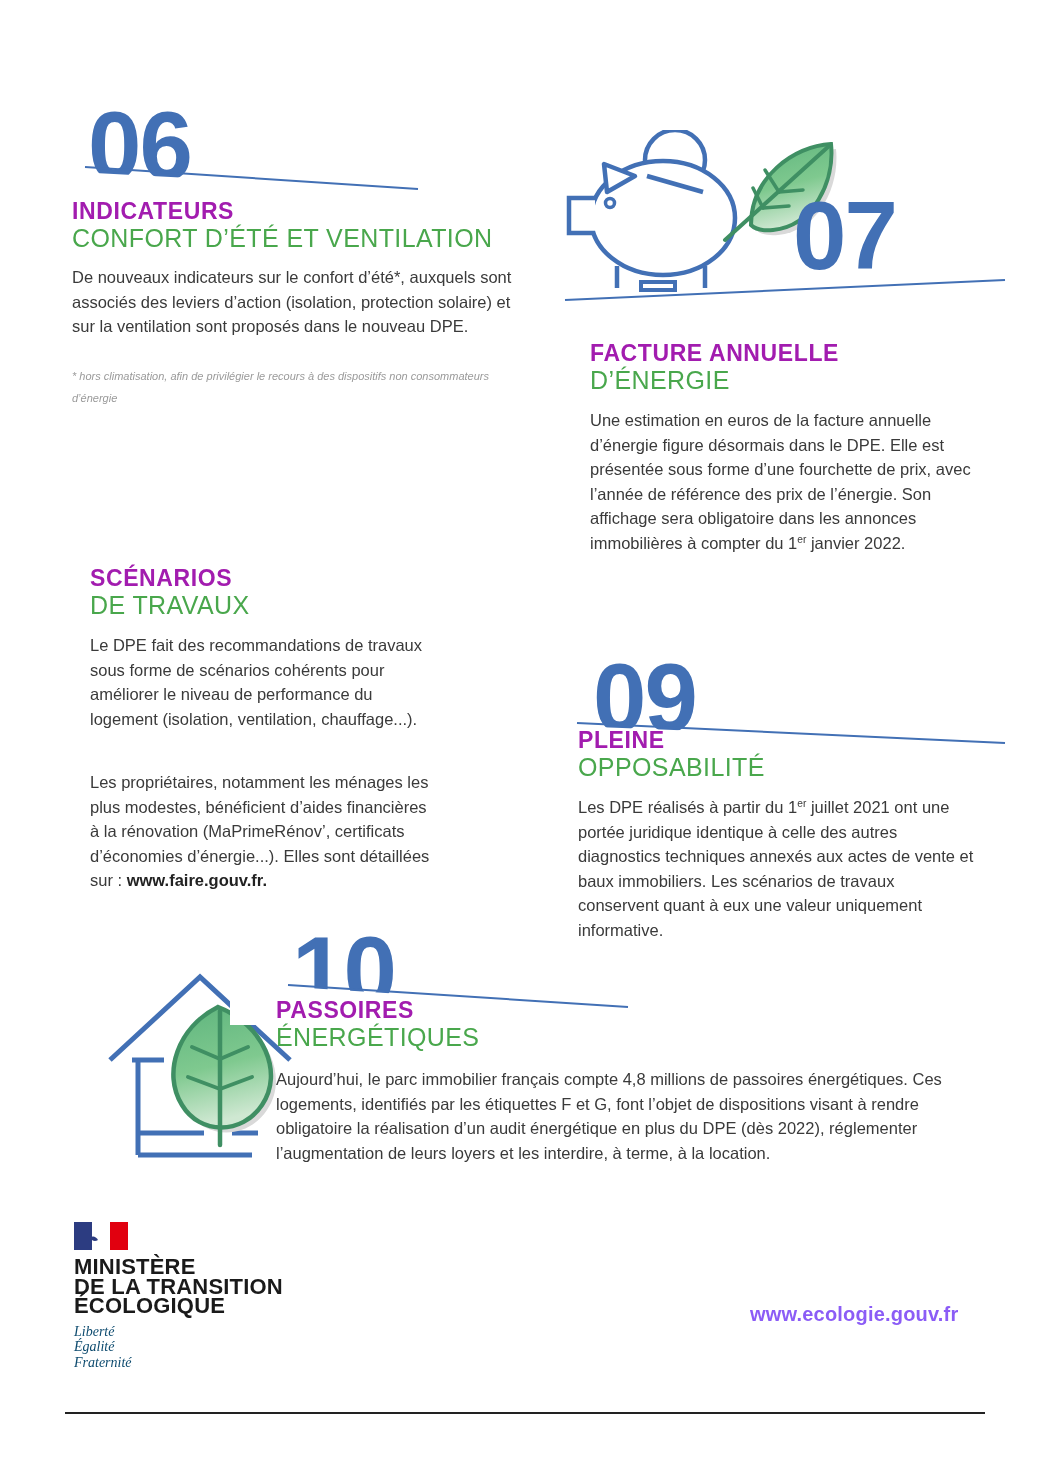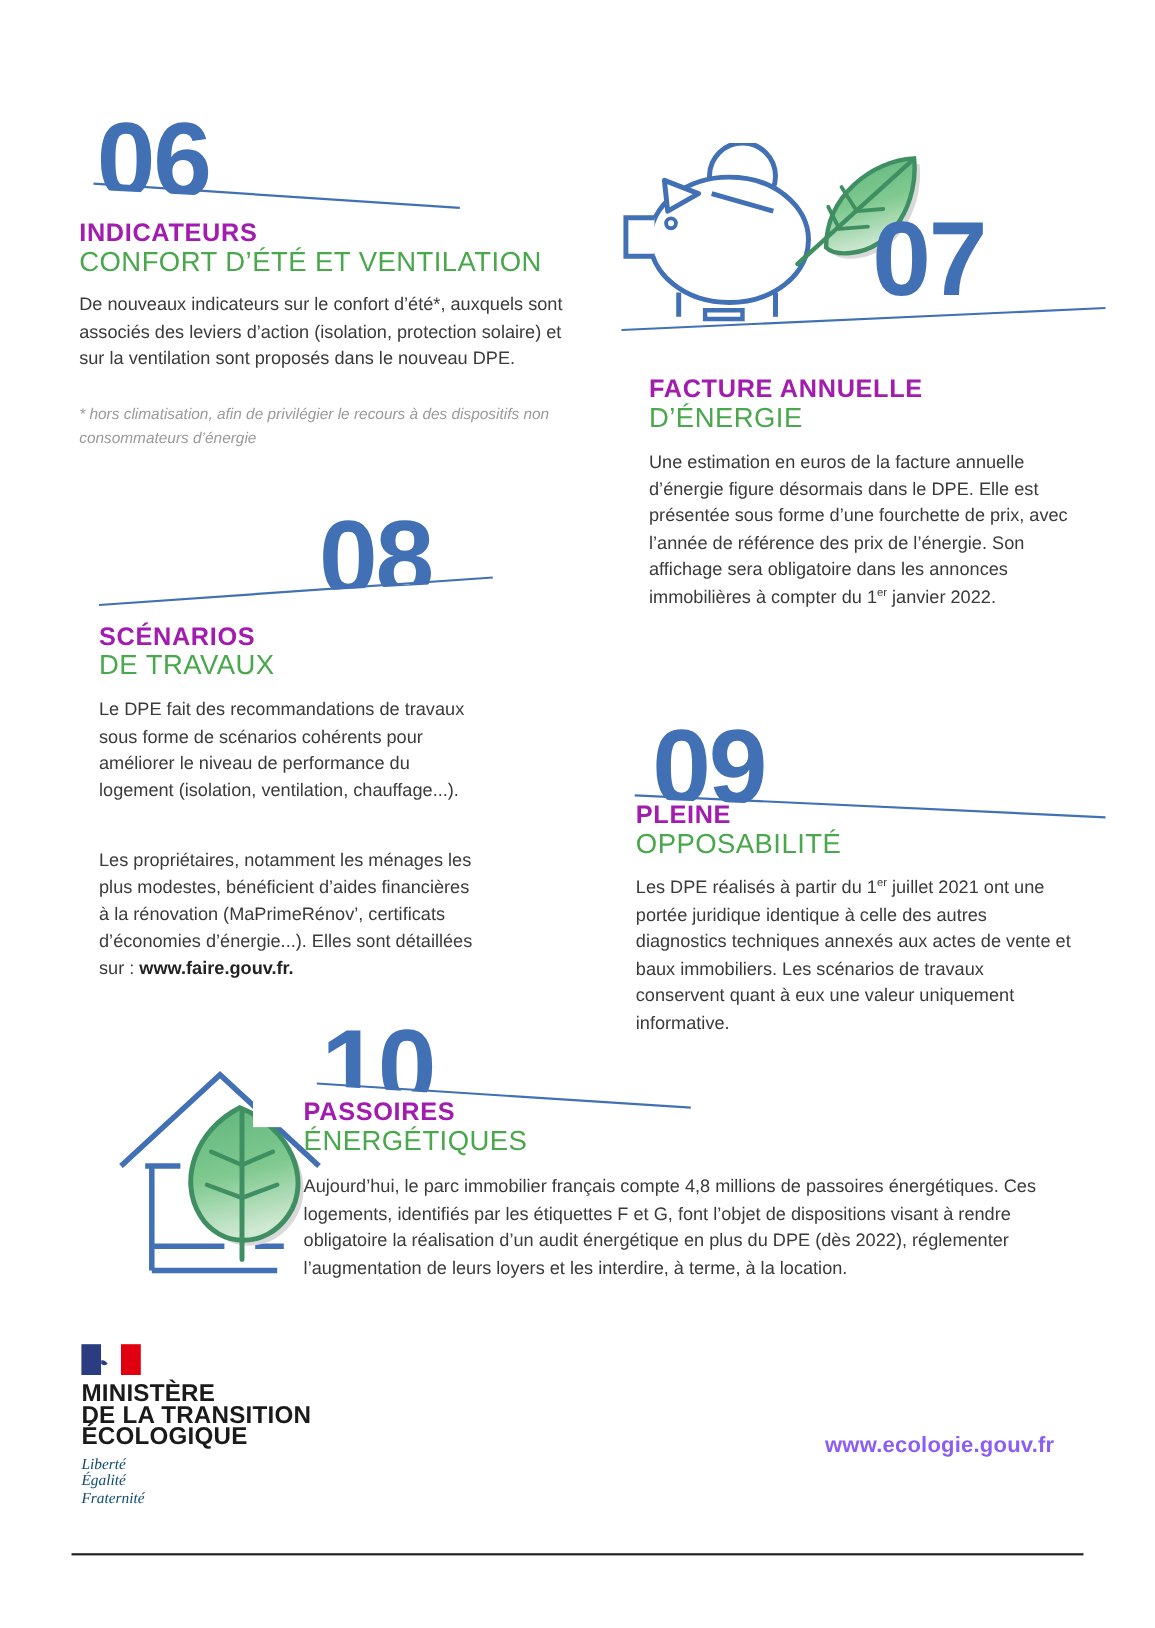--- a/index.html
+++ b/index.html
@@ -53,21 +53,21 @@
     color: #3a3a3a;
     font-size: 16.5px;
     line-height: 24.5px;
     margin: 0;
   }
   .body-txt + .body-txt { margin-top: 17px; }
 
   .footnote {
     color: #9a9a9a;
     font-style: italic;
-    font-size: 14px;
+    font-size: 11px;
     line-height: 22px;
     margin: 0;
   }
 
   .bold-link { font-weight: bold; color: #222; }
 
   sup.ord { font-size: 0.62em; vertical-align: super; line-height: 0; }
 
   
   .footer-logo-block { position: absolute; }
@@ -187,27 +187,20 @@
     <h2 class="h-green-bold" style="position:absolute;left:45px;top:210px;">FACTURE ANNUELLE</h2>
     <h3 class="h-green-light" style="position:absolute;left:45px;top:236px;">D’ÉNERGIE</h3>
 
     <p class="body-txt" style="position:absolute;left:45px;top:278px;width:385px;">
       <span>Une estimation en euros de la facture annuelle d’énergie figure désormais dans le DPE. Elle est présentée sous forme d’une fourchette de prix, avec l’année de référence des prix de l’énergie. Son affichage sera obligatoire dans les annonces immobilières à compter du 1</span><sup class="ord">er</sup><span> janvier 2022.</span>
     </p>
   </div>
 
   <div class="sec" style="left:0;top:455px;width:540px;height:450px;">
 
-    <div style="position:absolute;left:0;top:0;width:540px;height:120px;overflow:hidden;">
-      <div class="num" style="left:290px;top:5px;">08</div>
-      <svg width="540" height="120" style="position:absolute;left:0;top:0;">
-        <polygon points="0,98 540,68 540,120 0,120" fill="#ffffff"></polygon>
-        <line x1="90" y1="95" x2="448" y2="70" stroke="#4270B5" stroke-width="2"></line>
-      </svg>
-    </div>
 
     <h2 class="h-green-bold" style="position:absolute;left:90px;top:110px;">SCÉNARIOS</h2>
     <h3 class="h-green-light" style="position:absolute;left:90px;top:136px;">DE TRAVAUX</h3>
 
     <p class="body-txt" style="position:absolute;left:90px;top:178px;width:345px;">Le DPE fait des recommandations de travaux sous forme de scénarios cohérents pour améliorer le niveau de performance du logement (isolation, ventilation, chauffage...).</p>
 
     <p class="body-txt" style="position:absolute;left:90px;top:298px;width:345px;">
       <span>Les propriétaires, notamment les ménages les plus modestes, bénéficient d’aides financières à la rénovation (MaPrimeRénov’, certificats d’économies d’énergie...). Elles sont détaillées sur : </span><span class="bold-link">www.faire.gouv.fr.</span>
     </p>
   </div>

